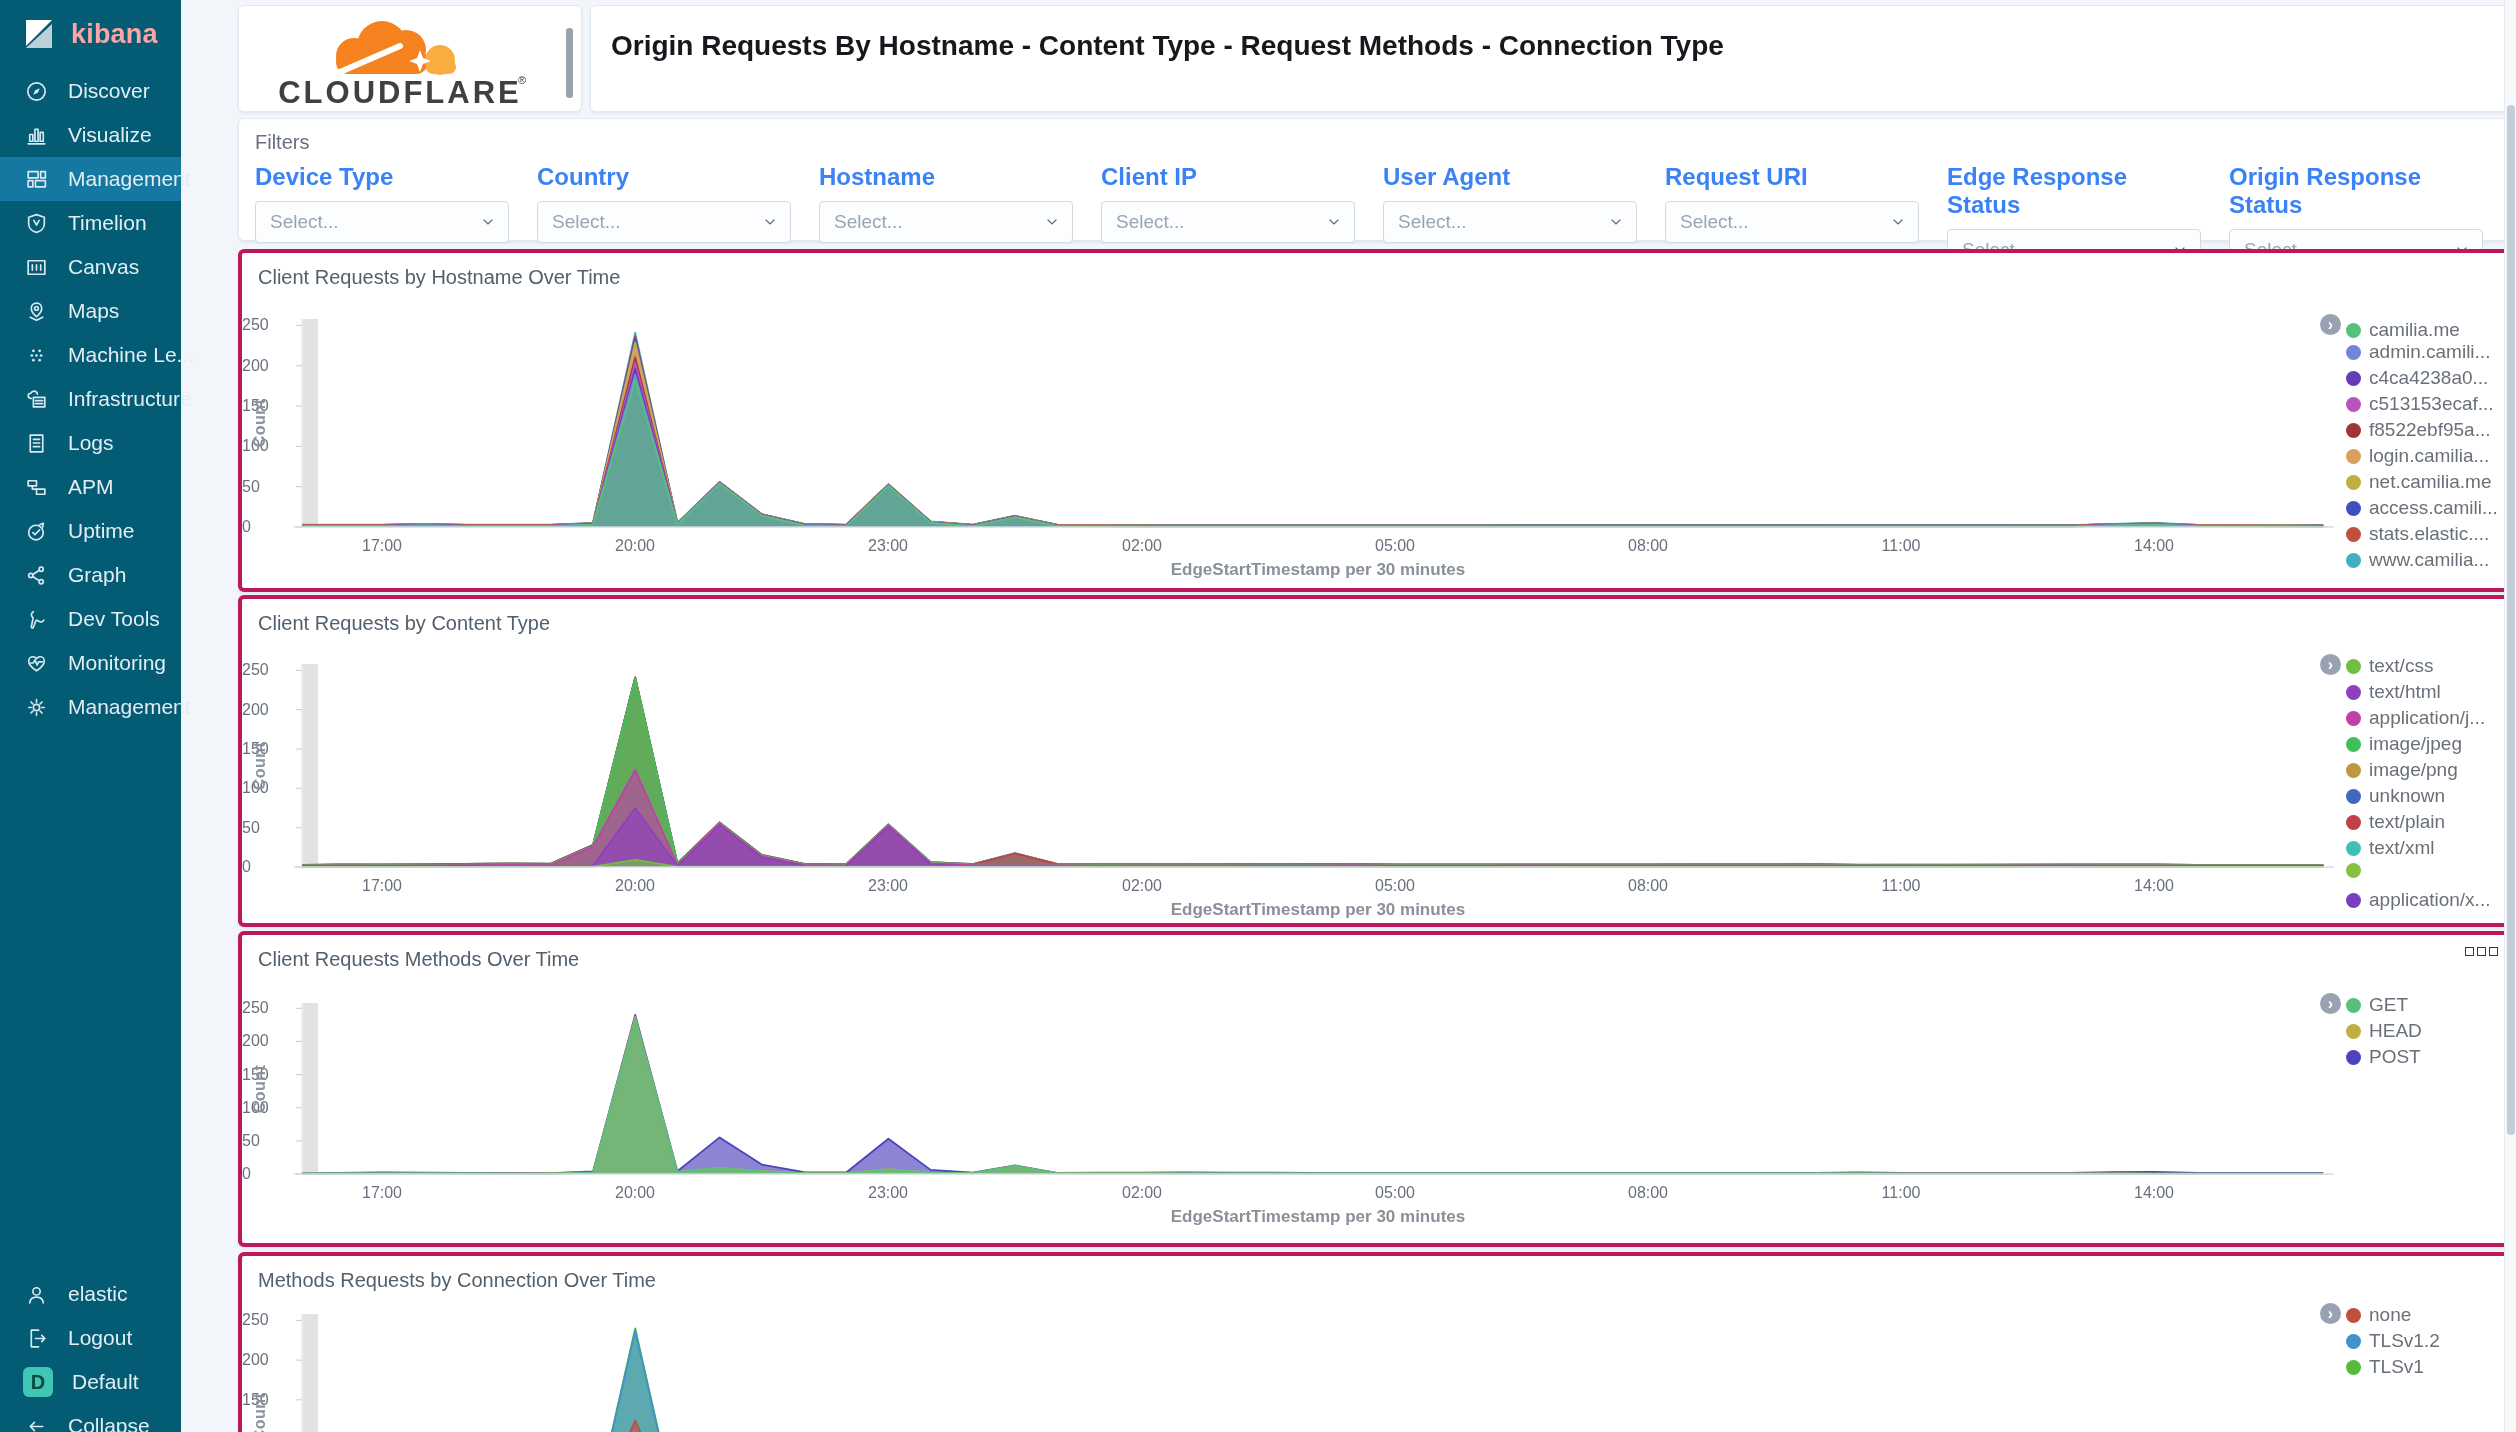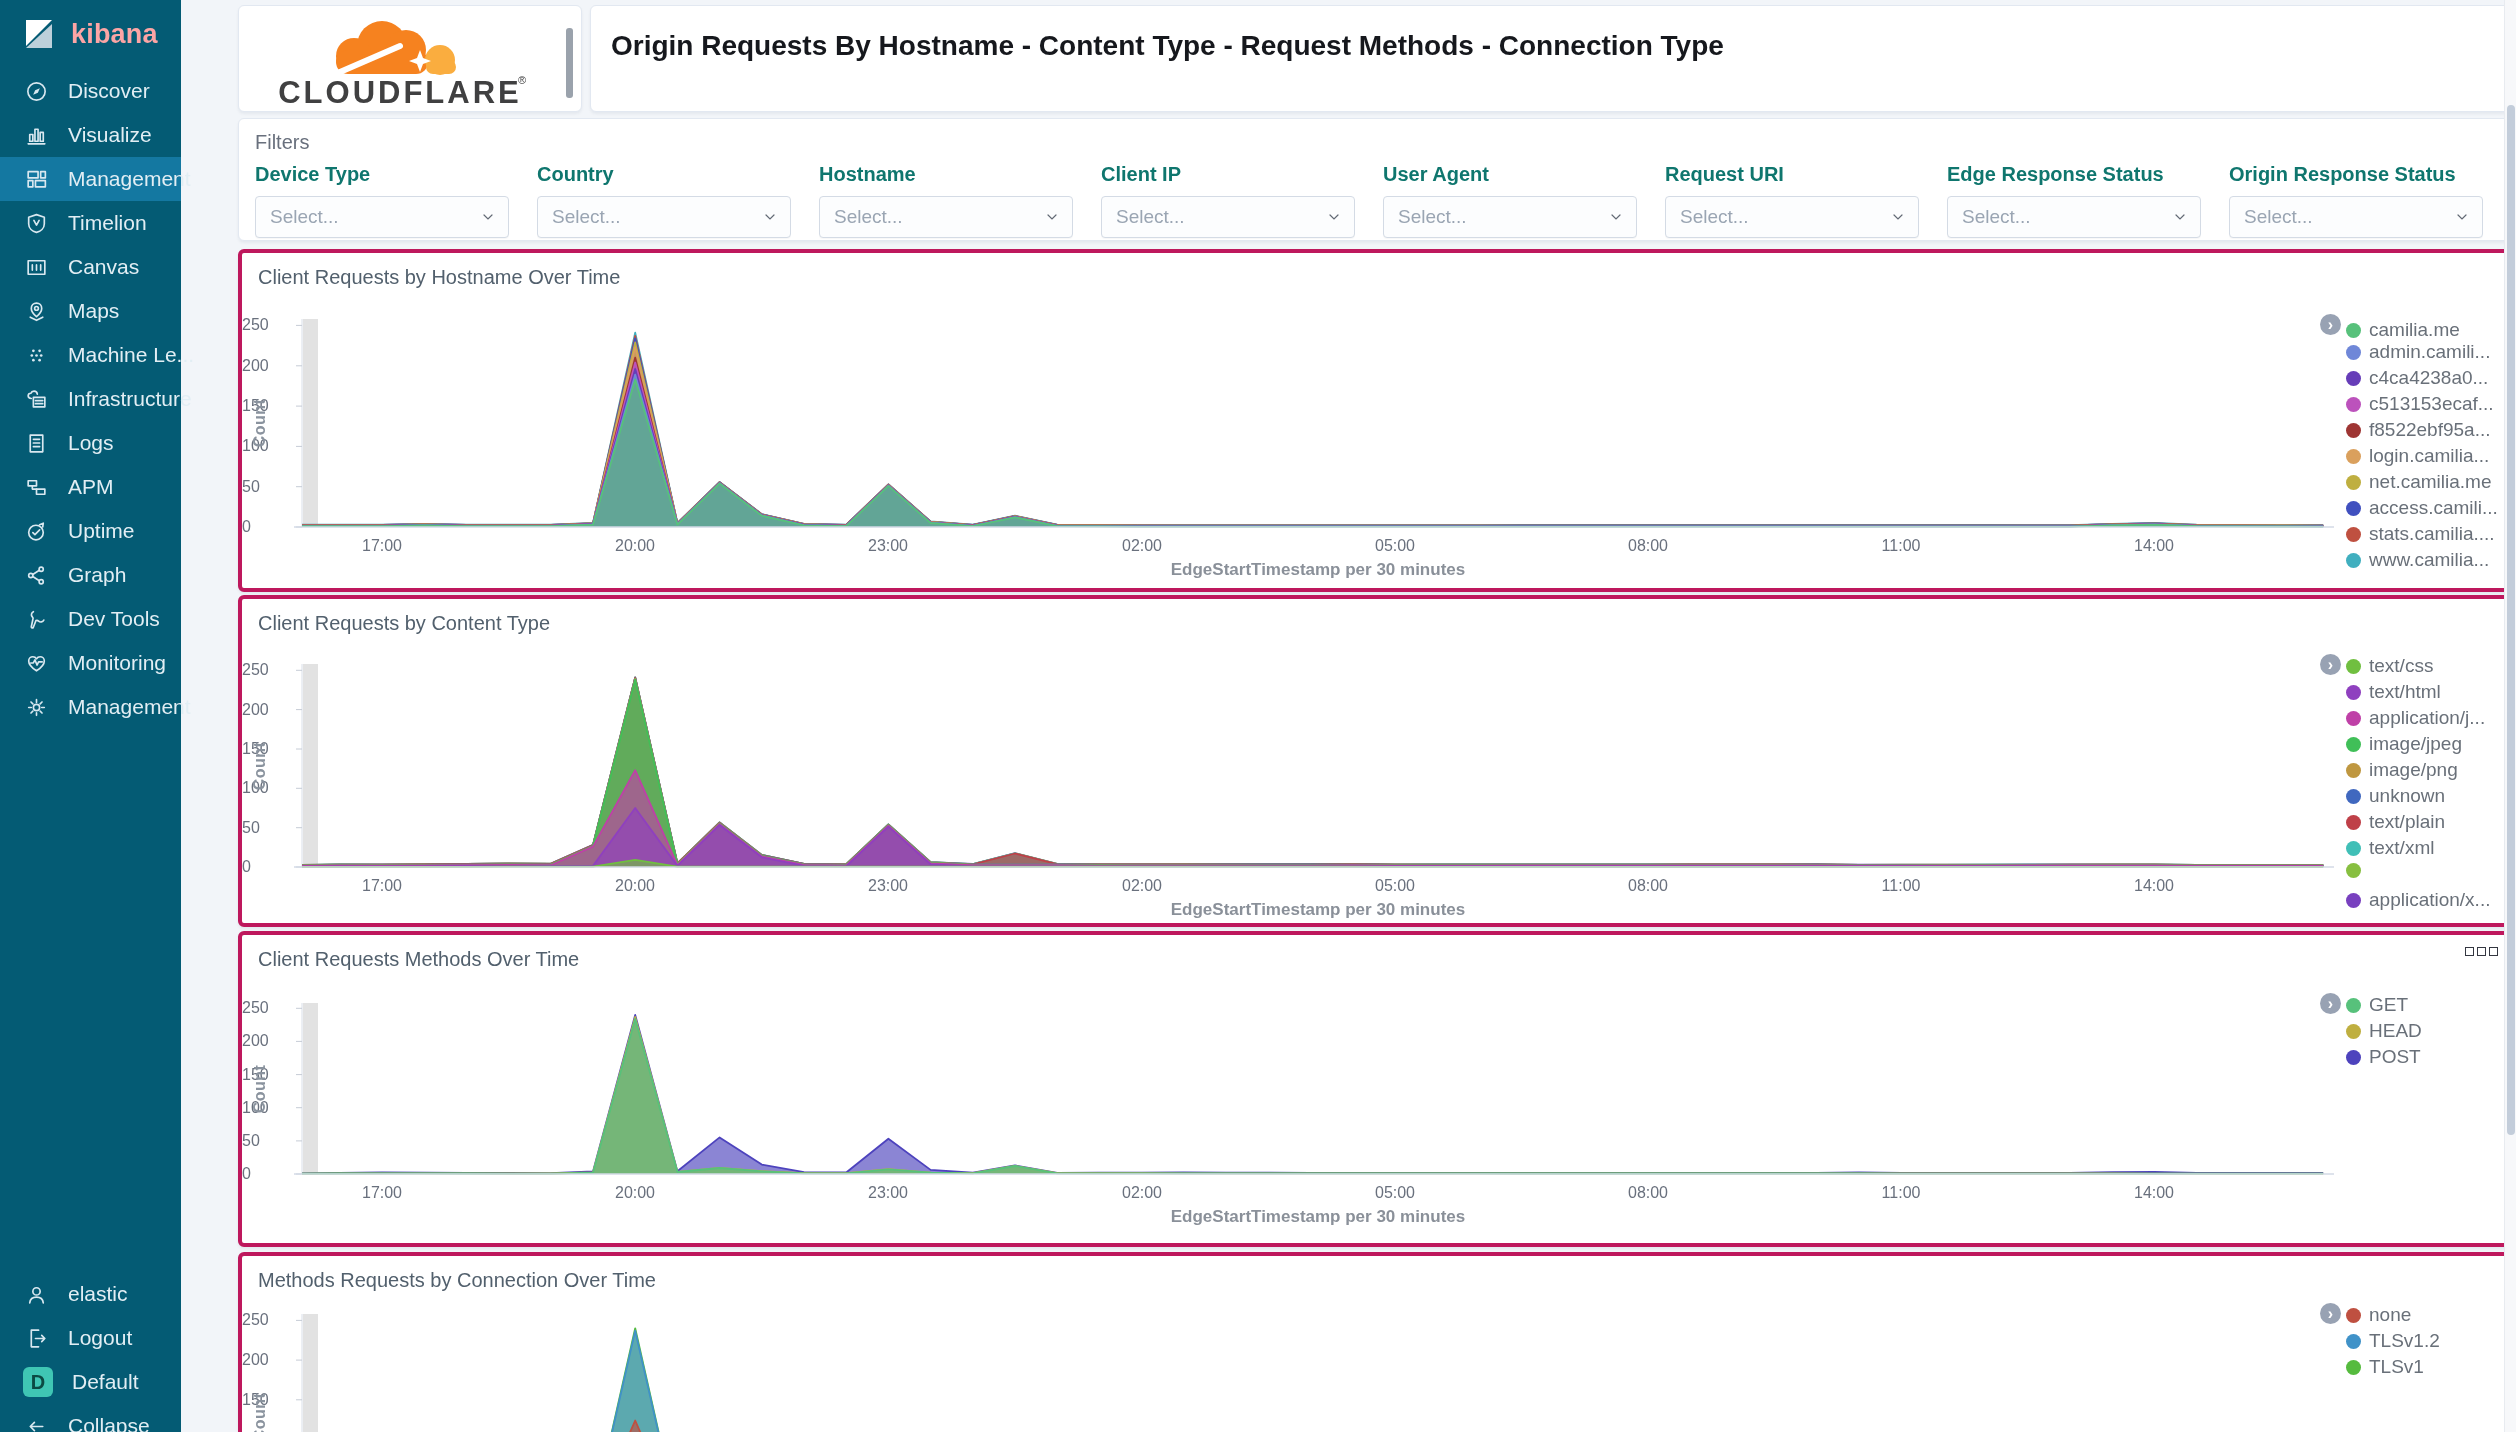--- a/index.html
+++ b/index.html
@@ -24,21 +24,21 @@
         box-shadow:0 2px 3px rgba(25,40,70,.06)}
   #logo-card{left:238px;top:5px;width:342px;height:105px}
   #title-card{left:590px;top:5px;width:1920px;height:105px}
   #dash-title{position:absolute;left:20px;top:24px;font-size:28px;font-weight:700;color:#16181d}
   #logo-scrollbar{position:absolute;right:8px;top:22px;width:7px;height:70px;background:#9aa2ac;border-radius:3px}
 
   
   #filters-card{left:238px;top:118px;width:2272px;height:121px}
   #filters-heading{position:absolute;left:16px;top:12px;font-size:20px;color:#69707d}
   .filter-col{position:absolute;top:44px;width:254px}
-  .filter-label{font-size:20px;font-weight:700;color:#0f766e;margin-bottom:10px}
+  .filter-label{font-size:24px;font-weight:700;color:#3b82f6;margin-bottom:10px}
   .filter-select{height:40px;border:1px solid #d4dbe5;border-radius:4px;background:#fcfdfe;
                  display:flex;align-items:center;justify-content:space-between;
                  padding:0 12px 0 14px;color:#9aa5b3;font-size:19px;cursor:pointer;
                  box-shadow:0 1px 1px rgba(0,0,0,.03)}
   .chev{width:16px;height:16px;stroke:#636a75;fill:none;stroke-width:1.8;stroke-linecap:round}
 
   
   .panel{position:absolute;left:238px;width:2272px;background:#fff;border:4px solid #be185d;
          border-radius:6px;box-shadow:0 2px 3px rgba(25,40,70,.06)}
   .panel-title{position:absolute;left:16px;top:13px;font-size:20px;color:#52606d}
@@ -436,21 +436,21 @@
       <div class="legend-item" style="top:218px">
         <span class="legend-dot" style="background:#bfaf40"></span>
         <span class="legend-text">net.camilia.me</span>
       </div>
       <div class="legend-item" style="top:244px">
         <span class="legend-dot" style="background:#4050bf"></span>
         <span class="legend-text">access.camili...</span>
       </div>
       <div class="legend-item" style="top:270px">
         <span class="legend-dot" style="background:#bf5040"></span>
-        <span class="legend-text">stats.camilia....</span>
+        <span class="legend-text">stats.elastic....</span>
       </div>
       <div class="legend-item" style="top:296px">
         <span class="legend-dot" style="background:#40afbf"></span>
         <span class="legend-text">www.camilia...</span>
       </div>
     </div>
     <div class="panel" style="top: 595px; height: 324px;">
       <div class="panel-title">Client Requests by Content Type</div>
       <svg class="plot-svg" style="top:65px" width="2040" height="207" viewBox="-8 0 2040 207">
         <rect x="1" y="0" width="15" height="203" fill="#e2e2e2"></rect>

